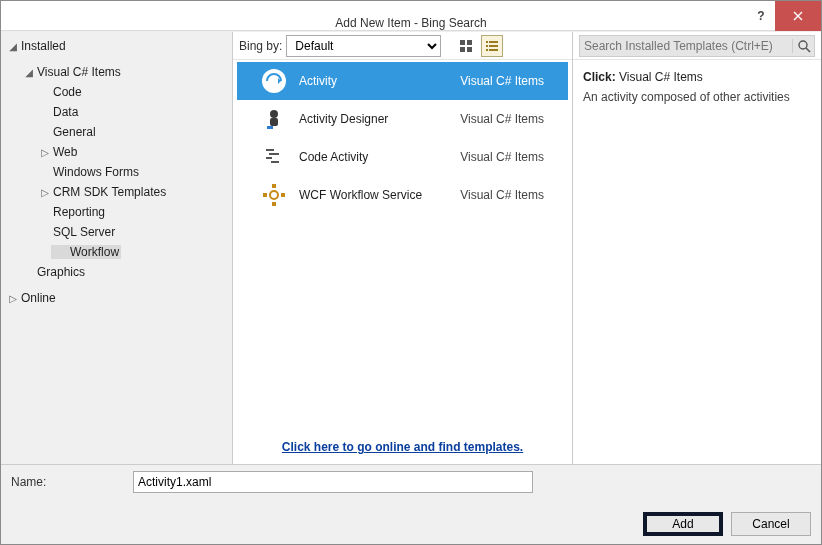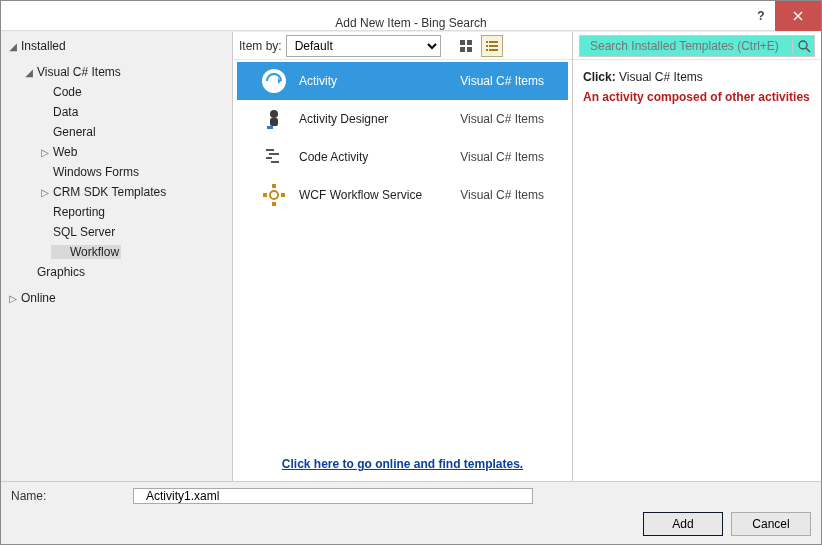--- a/index.html
+++ b/index.html
@@ -29,34 +29,34 @@
 .tpl { display: flex; align-items: center; height: 38px; padding: 0 24px; cursor: pointer; }
 .tpl .icon { width: 26px; height: 26px; margin-right: 12px; display: flex; align-items: center; justify-content: center; }
 .tpl .name { flex: 1; color: #1e1e1e; }
 .tpl .lang { color: #444; width: 110px; text-align: right; }
 .tpl.selected { background: #3398de; color: #fff; }
 .tpl.selected .name, .tpl.selected .lang { color: #fff; }
 .onlinelink { text-align: center; padding: 8px 0 10px 0; }
 .onlinelink a { color: #0a3f9e; text-decoration: underline; cursor: pointer; font-weight: bold; }
 .rightpane { width: 248px; display: flex; flex-direction: column; }
 .searchbar { display: flex; align-items: center; height: 28px; padding: 2px 6px; border-bottom: 1px solid #e5e5e5; }
-.searchbox { flex: 1; display: flex; align-items: center; border: 1px solid #ccc; height: 22px; background: #5eead4; padding-left: 6px; }
+.searchbox { flex: 1; display: flex; align-items: center; border: 1px solid #ccc; height: 22px; background: #e5e5e5; }
 .searchbox input { flex: 1; border: none; outline: none; padding: 0 4px; color: #777; font-style: normal; background: transparent; }
 .searchbox .sbtn { width: 22px; display: flex; align-items: center; justify-content: center; border-left: 1px solid #ccc; cursor: pointer; }
 .details { padding: 10px 10px; color: #1e1e1e; }
 .details .type-row { margin-bottom: 6px; }
 .details .type-row b { font-weight: 600; }
-.details .desc { color: #b91c1c; font-weight: bold; }
-.footer { border-top: 1px solid #ccc; background: #f0f0f0; padding: 6px 10px; display: flex; flex-direction: column; gap: 8px; justify-content: center; }
+.details .desc { color: #404040; }
+.footer { border-top: 1px solid #ccc; background: #f0f0f0; padding: 6px 10px; display: flex; flex-direction: column; gap: 19px; justify-content: center; }
 .namerow { display: flex; align-items: center; gap: 12px; }
 .namerow label { width: 110px; color: #333; }
-.namerow input { width: 400px; height: 16px; border: 1px solid #aaa; padding: 0 12px; background: #fff; }
+.namerow input { width: 400px; height: 22px; border: 1px solid #aaa; padding: 0 4px; background: #fff; }
 .buttons { display: flex; justify-content: flex-end; gap: 8px; padding-bottom: 2px; }
 .btn { width: 80px; height: 24px; border: 1px solid #adadad; background: #e8e8e8; cursor: pointer; }
-.btn.primary { border: 1px solid #0f172a; }
+.btn.primary { border: 4px solid #0f172a; }
 </style>
 </head>
 <body>
 
 <div class="titlebar">
   <span class="title">Add New Item - Bing Search</span>
   <div class="right">
     <div class="help">?</div>
     <div class="close">
       <svg viewBox="0 0 10 10" width="10" height="10">
@@ -119,21 +119,21 @@
       </div>
     <div style="height:6px"></div>
     <div class="tree-row ind0">
         <span class="exp">▷</span>
         <span class="lbl">Online</span>
       </div>
   </div>
 
   <div class="centerpane">
     <div class="toolbar">
-      <label>Item by:</label>
+      <label>Bing by:</label>
       <select>
         <option>Default</option>
       </select>
       <div style="width:6px"></div>
       <div class="viewbtn">
         <svg viewBox="0 0 14 14">
             <rect x="1" y="1" width="5" height="5" fill="#555"></rect>
             <rect x="8" y="1" width="5" height="5" fill="#555"></rect>
             <rect x="1" y="8" width="5" height="5" fill="#555"></rect>
             <rect x="8" y="8" width="5" height="5" fill="#555"></rect>

